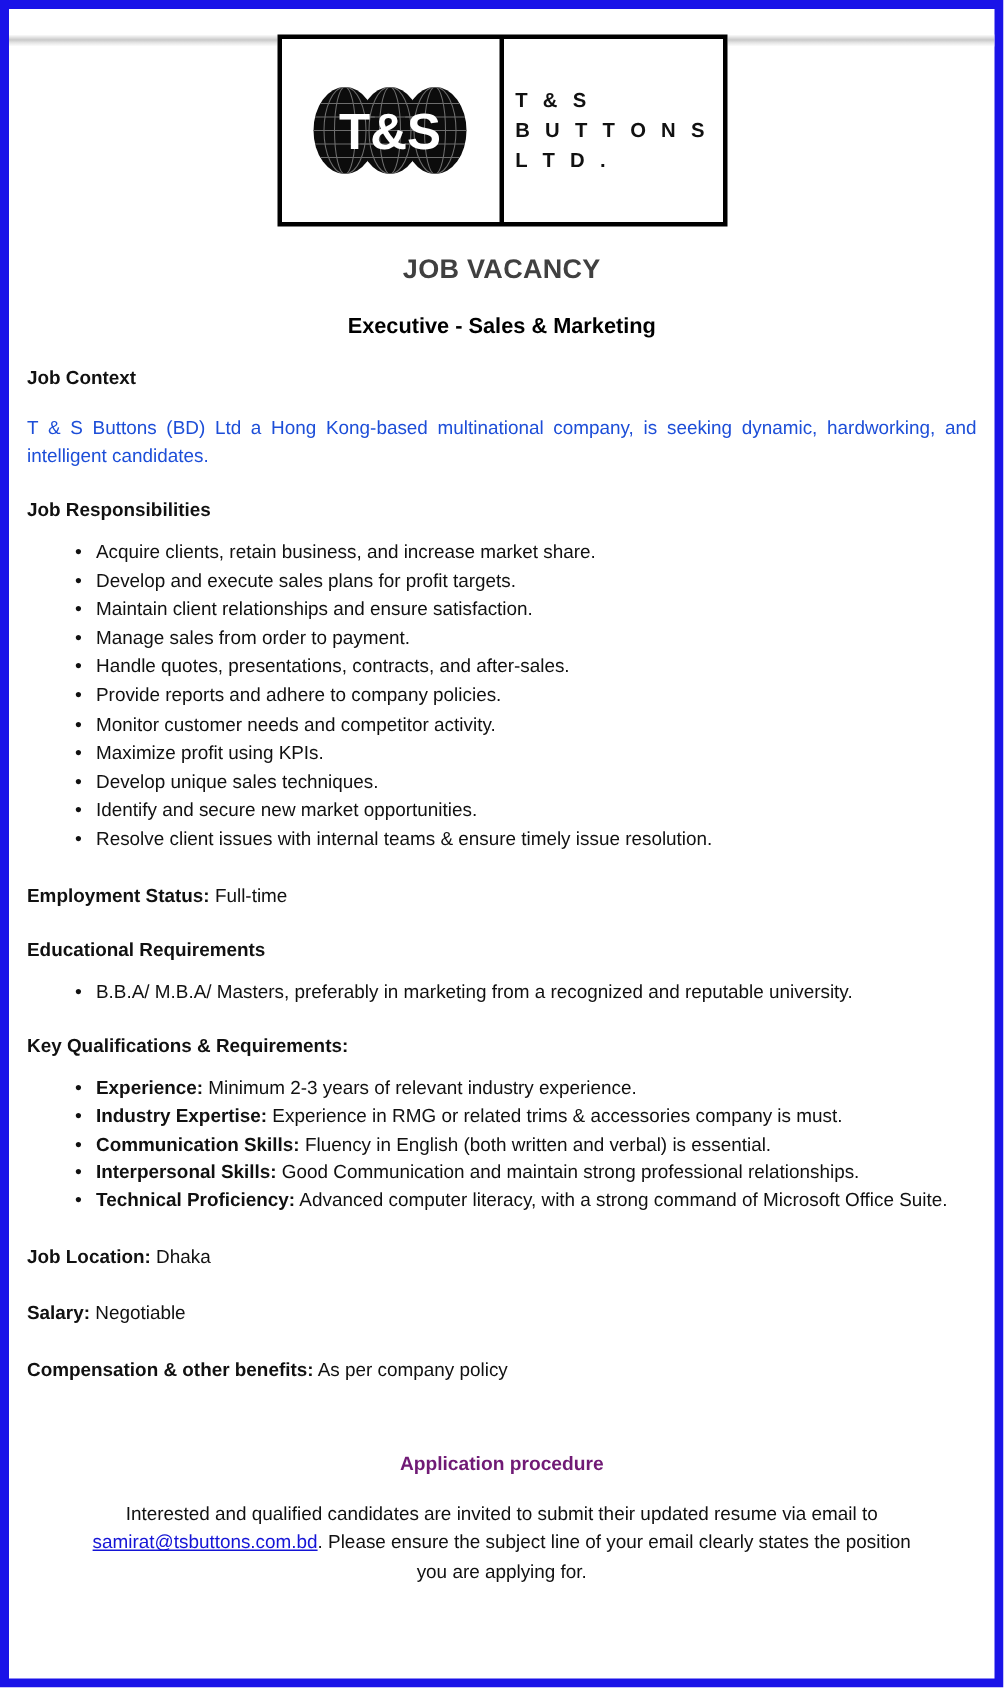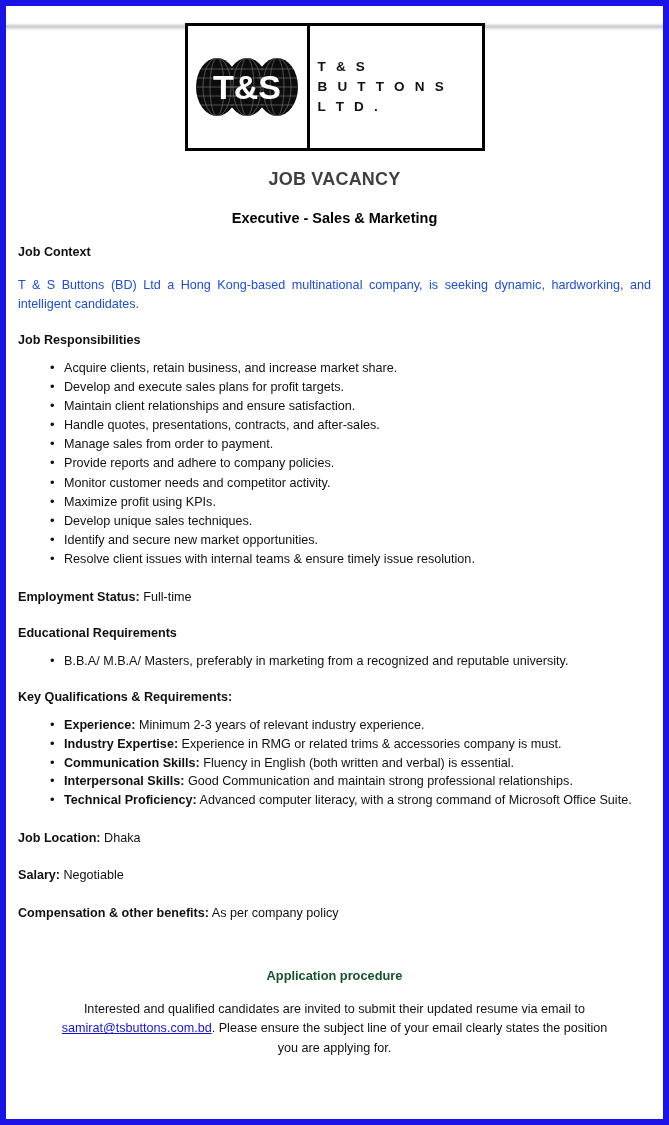--- a/index.html
+++ b/index.html
@@ -48,21 +48,21 @@
   }
   .logo-box {
     display: flex;
     border: 3px solid #000000;
     background: #ffffff;
     width: 300px;
     height: 128px;
     box-sizing: border-box;
   }
   .logo-mark {
-    width: 122px;
+    width: 148px;
     border-right: 3px solid #000000;
     display: flex;
     align-items: center;
     justify-content: center;
     box-sizing: border-box;
   }
   .globes {
     display: block;
   }
   .logo-name {
@@ -142,21 +142,21 @@
     font-size: 13px;
     color: #111111;
   }
   ul.bullets.tight li { line-height: 1.5; }
 
   
   .app-head {
     text-align: center;
     font-size: 12.8px;
     font-weight: bold;
-    color: #14532d;
+    color: #701a75;
     margin-top: 46px;
   }
   .app-body {
     text-align: center;
     font-size: 12.6px;
     color: #111111;
     margin-top: 17px;
     line-height: 1.55;
     padding: 0 34px;
   }
@@ -237,22 +237,22 @@
 
 
       <div class="section-head">Job Context</div>
       <div class="para">T &amp; S Buttons (BD) Ltd a Hong Kong-based multinational company, is seeking dynamic, hardworking, and intelligent candidates.</div>
 
       <div class="section-head">Job Responsibilities</div>
       <ul class="bullets" id="responsibilities-list">
           <li>Acquire clients, retain business, and increase market share.</li>
           <li>Develop and execute sales plans for profit targets.</li>
           <li>Maintain client relationships and ensure satisfaction.</li>
+          <li>Manage sales from order to payment.</li>
           <li>Handle quotes, presentations, contracts, and after-sales.</li>
-          <li>Manage sales from order to payment.</li>
           <li>Provide reports and adhere to company policies.</li>
           <li>Monitor customer needs and competitor activity.</li>
           <li>Maximize profit using KPIs.</li>
           <li>Develop unique sales techniques.</li>
           <li>Identify and secure new market opportunities.</li>
           <li>Resolve client issues with internal teams &amp; ensure timely issue resolution.</li>
         </ul>
 
       <div class="row">
         <b class="lbl">Employment Status:</b>

